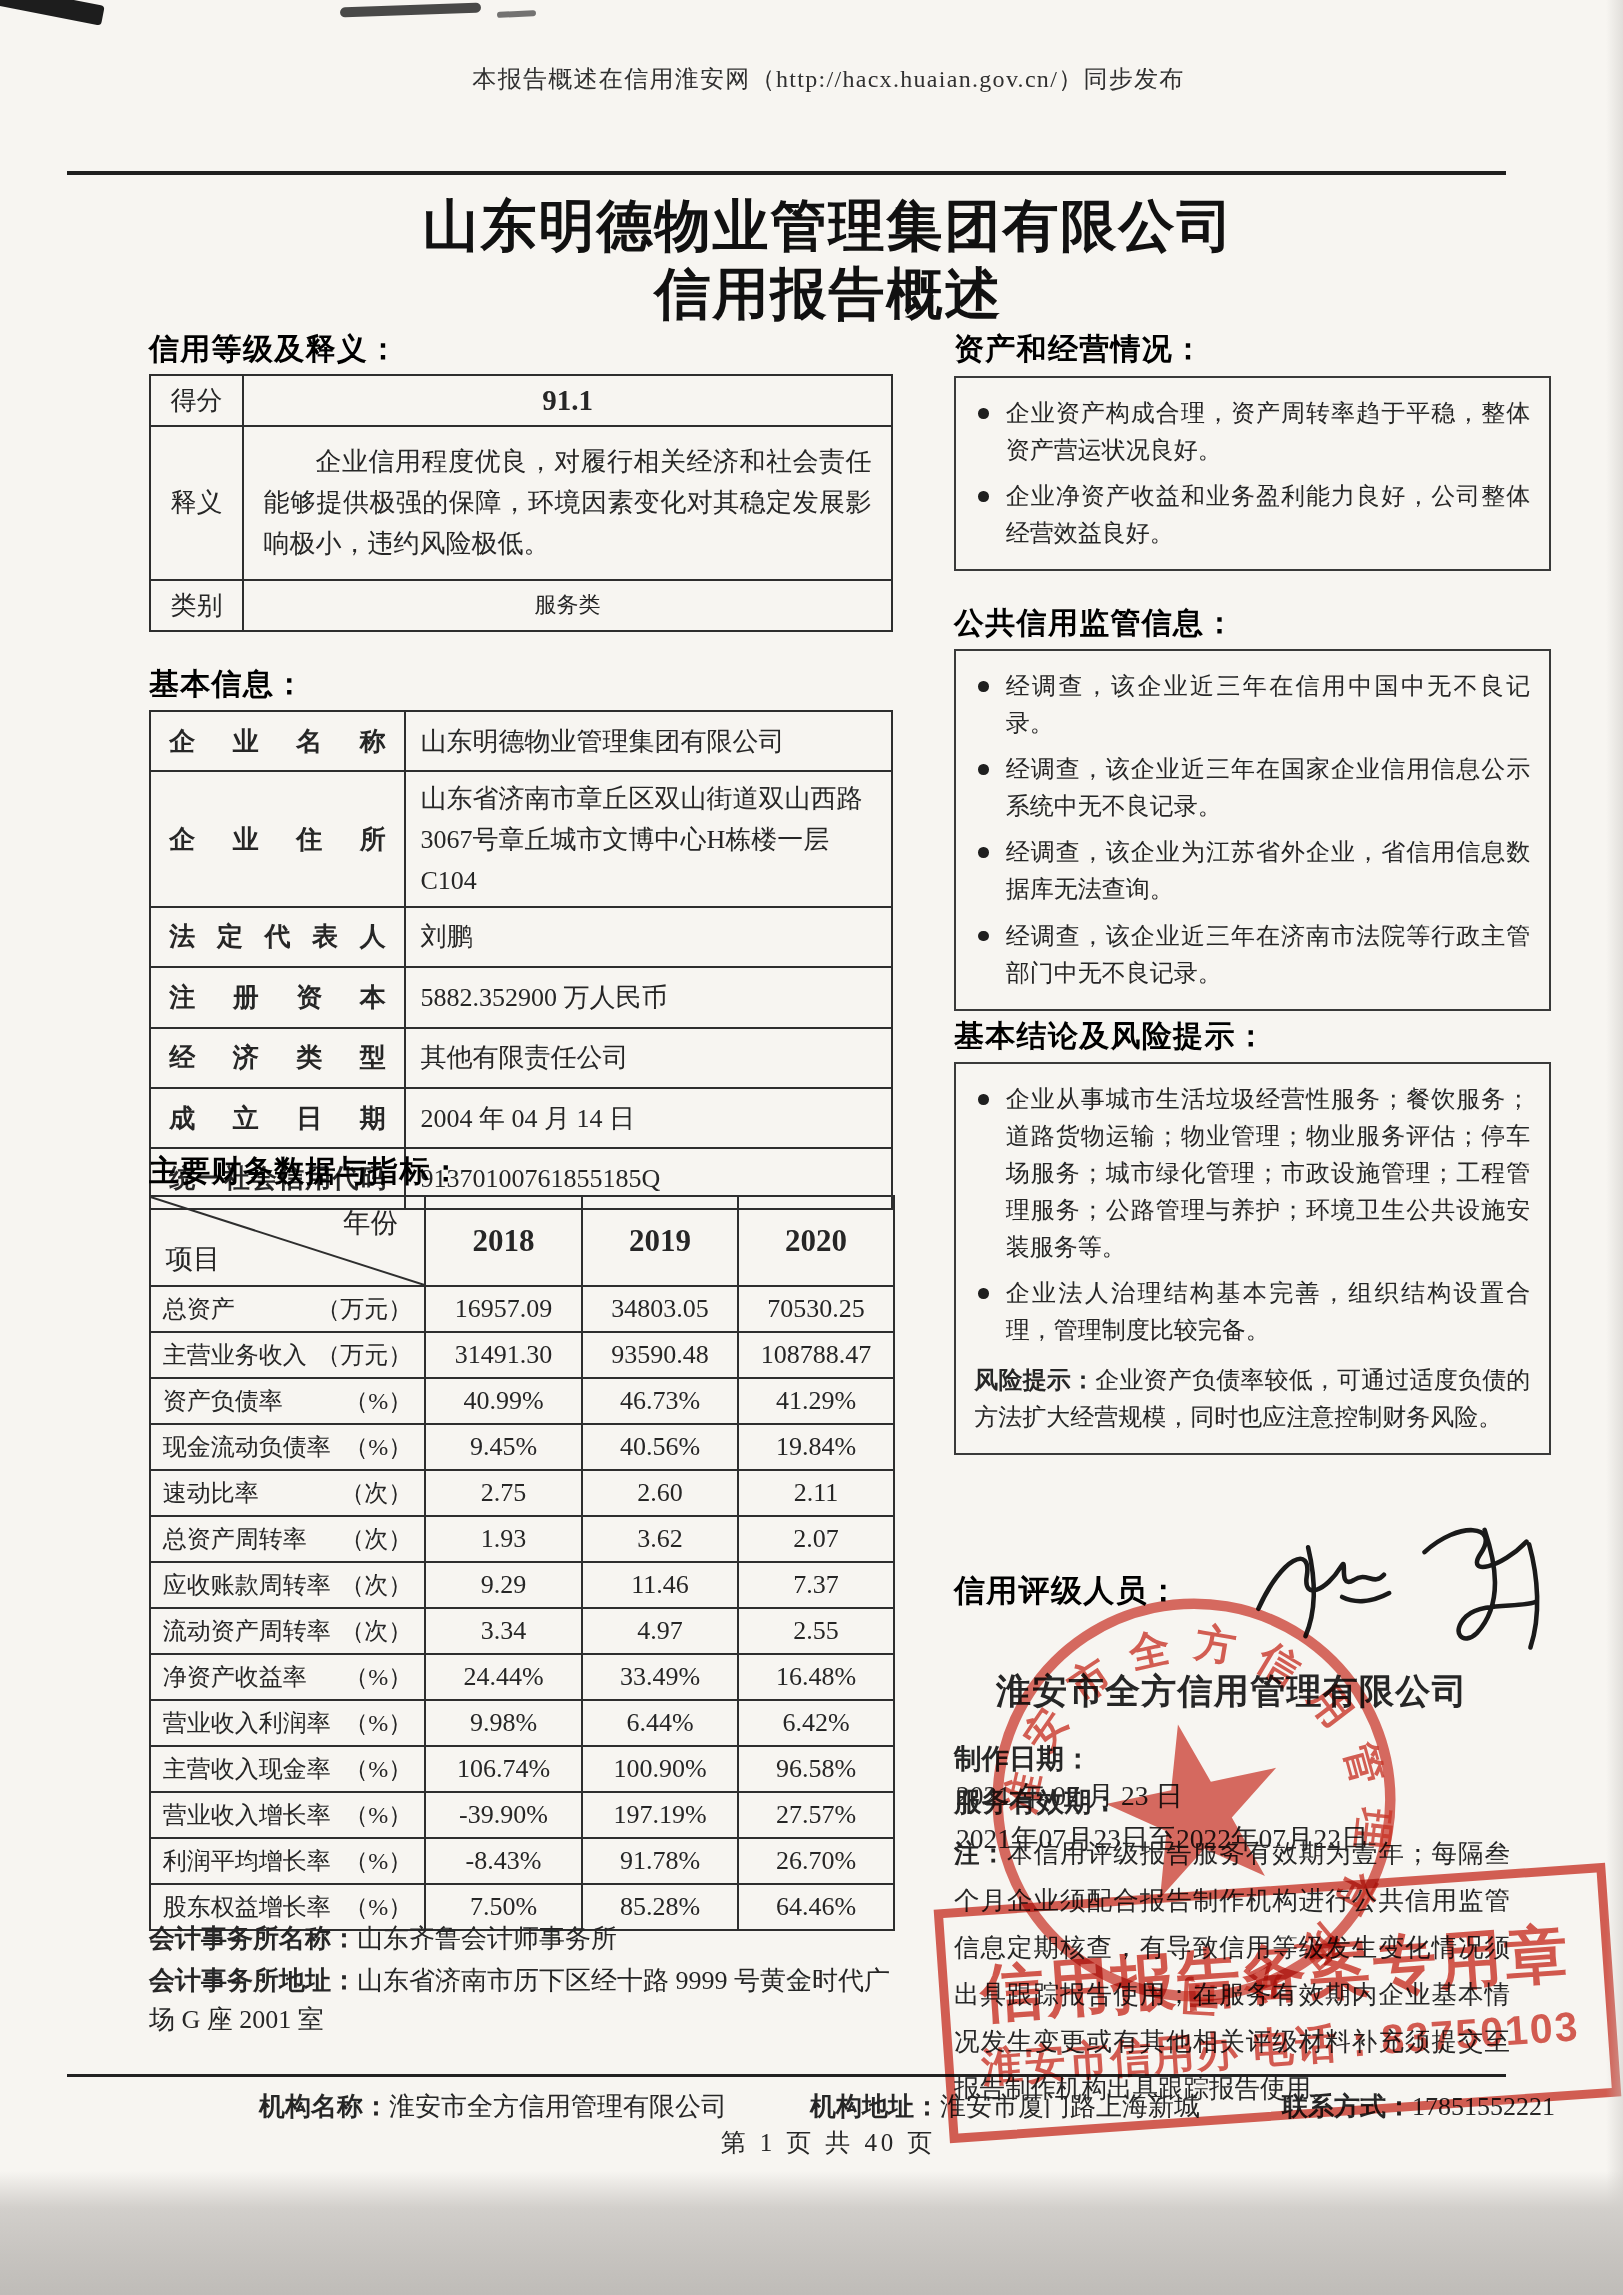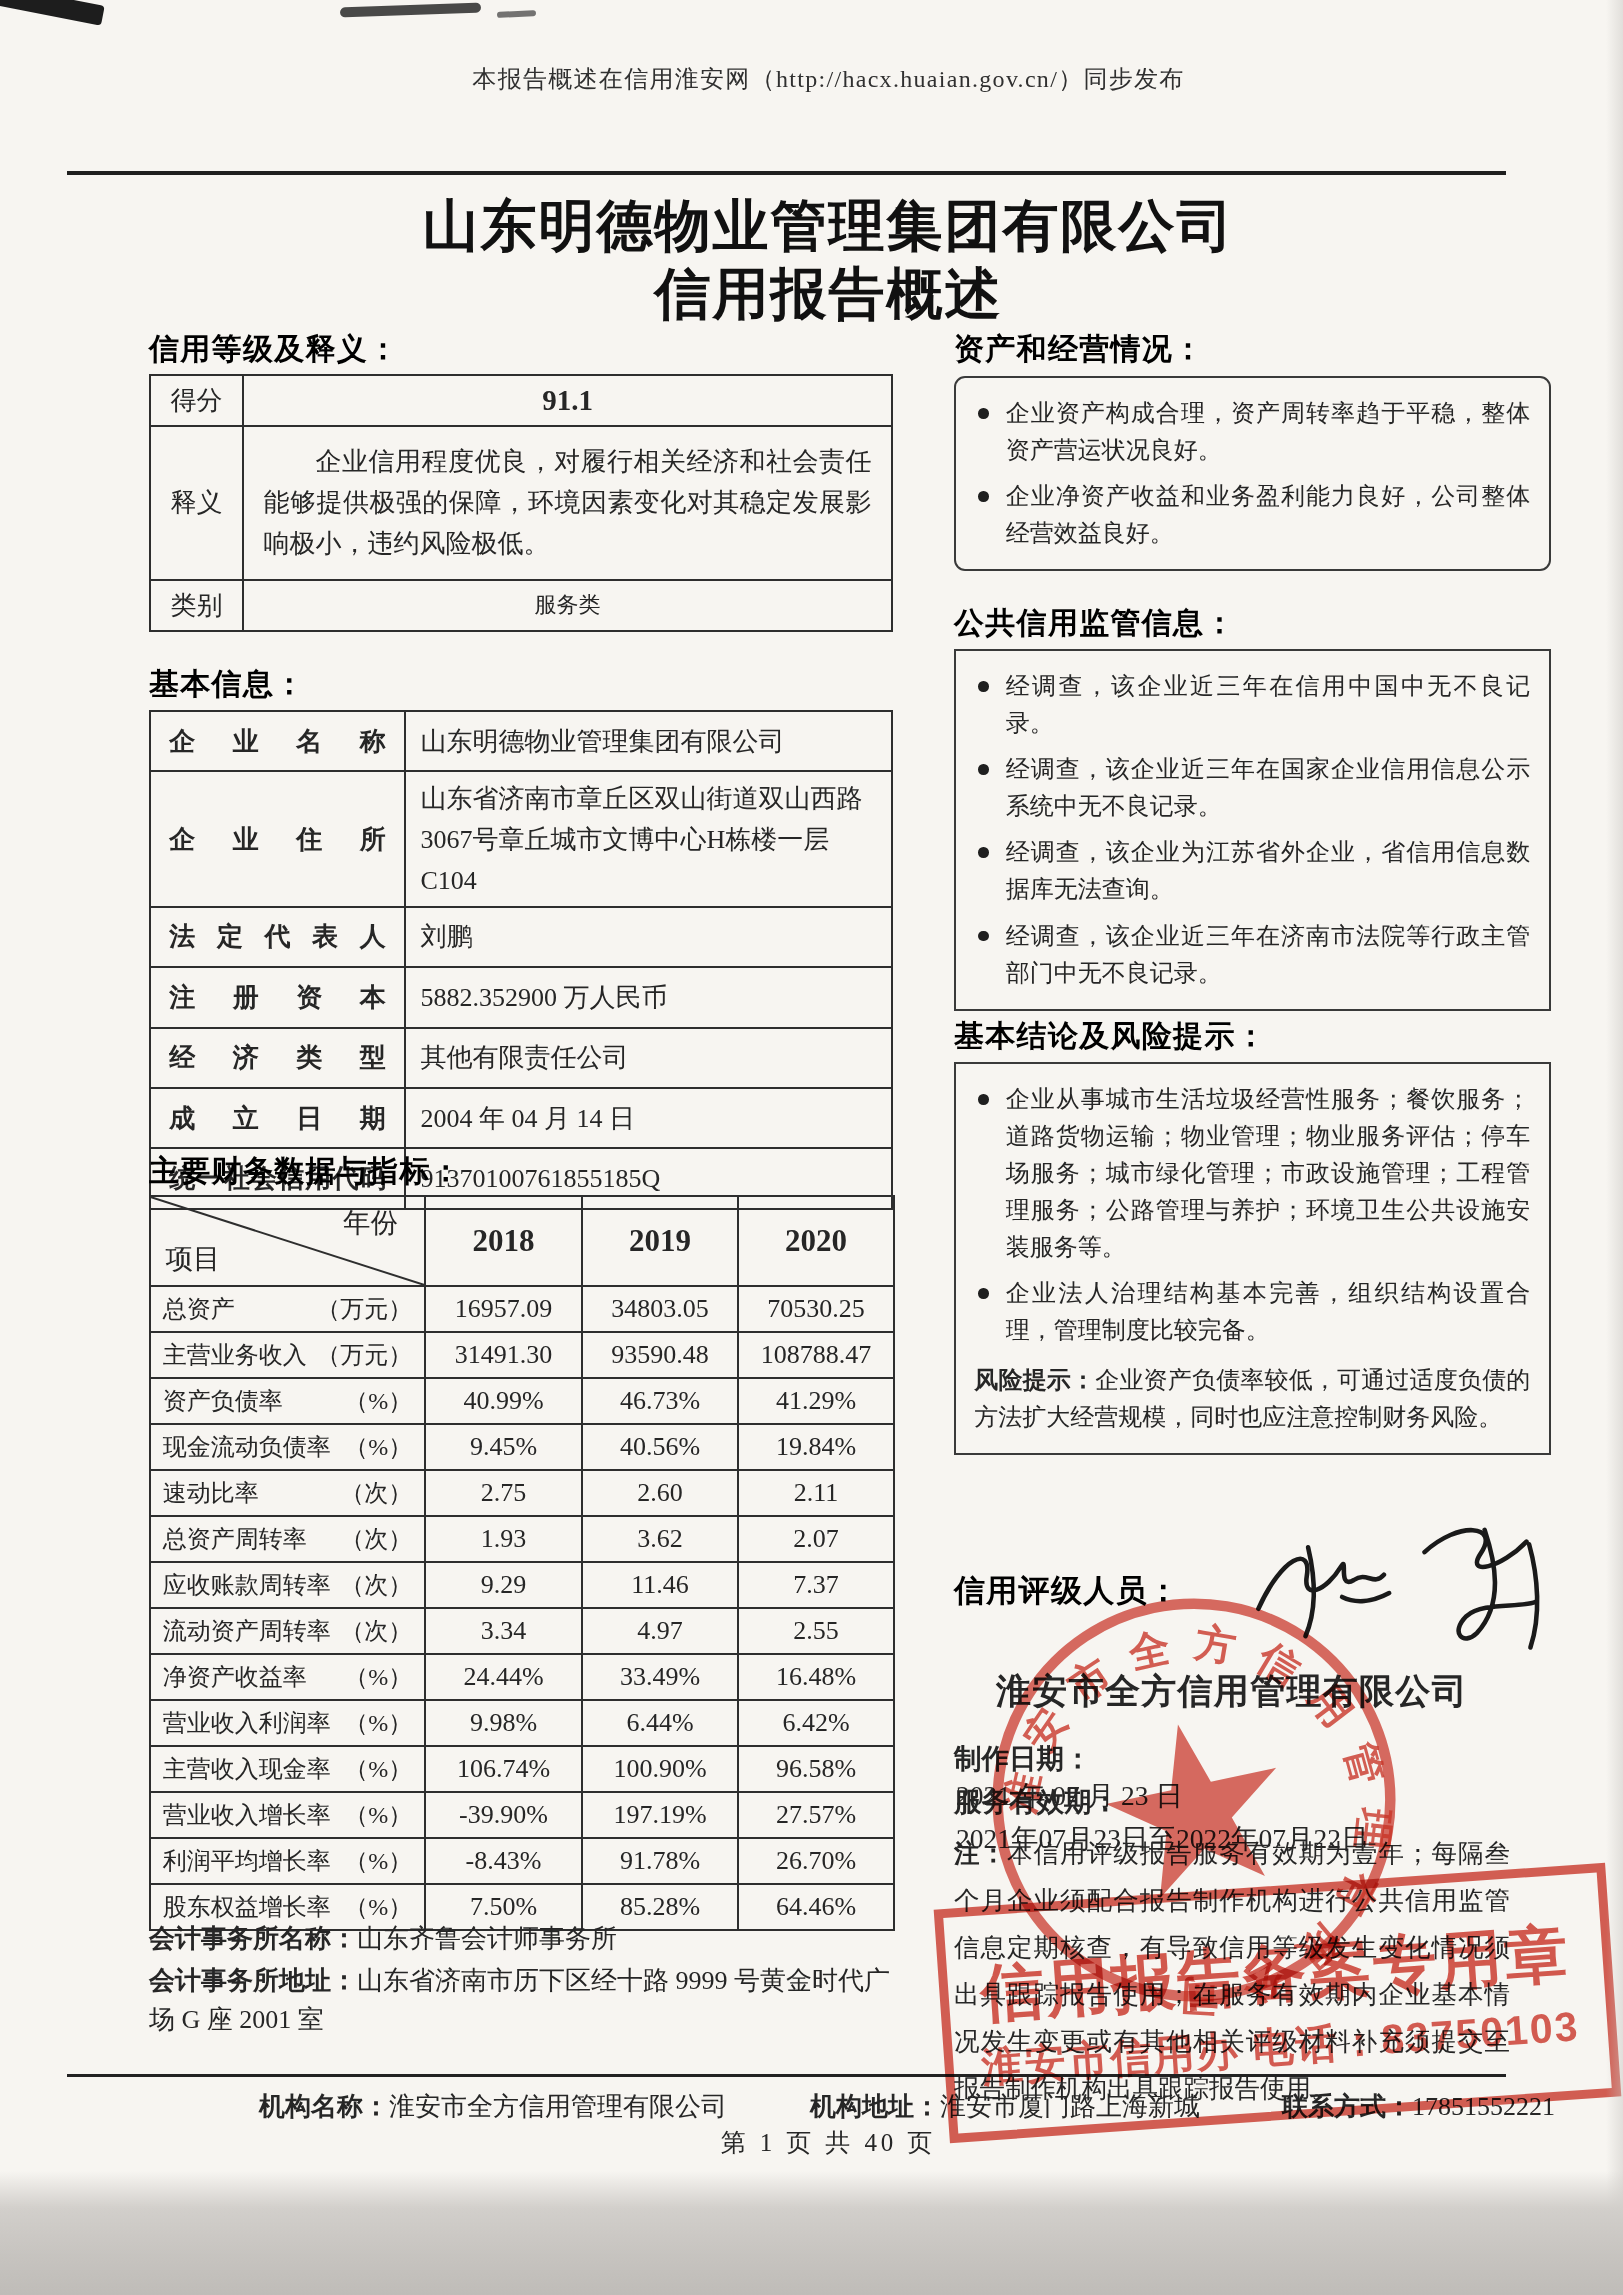--- a/index.html
+++ b/index.html
@@ -387,21 +387,21 @@
   </table>
 
   <div class="abs acct" style="top:1919px;">
     <span class="lab">会计事务所名称：</span><span>山东齐鲁会计师事务所</span>
   </div>
   <div class="abs acct" style="top:1961px;">
     <span class="lab">会计事务所地址：</span><span>山东省济南市历下区经十路 9999 号黄金时代广场 G 座 2001 室</span>
   </div>
 
   <div class="abs h2 rc" style="top:329px;">资产和经营情况：</div>
-  <div class="abs rc box" style="top:376px;border-radius:11px;">
+  <div class="abs rc box" style="top:376px;">
 
       <div class="bullet">
         <span class="dot"></span>
         <span class="bt">企业资产构成合理，资产周转率趋于平稳，整体资产营运状况良好。</span>
       </div>
 
       <div class="bullet">
         <span class="dot"></span>
         <span class="bt">企业净资产收益和业务盈利能力良好，公司整体经营效益良好。</span>
       </div>

